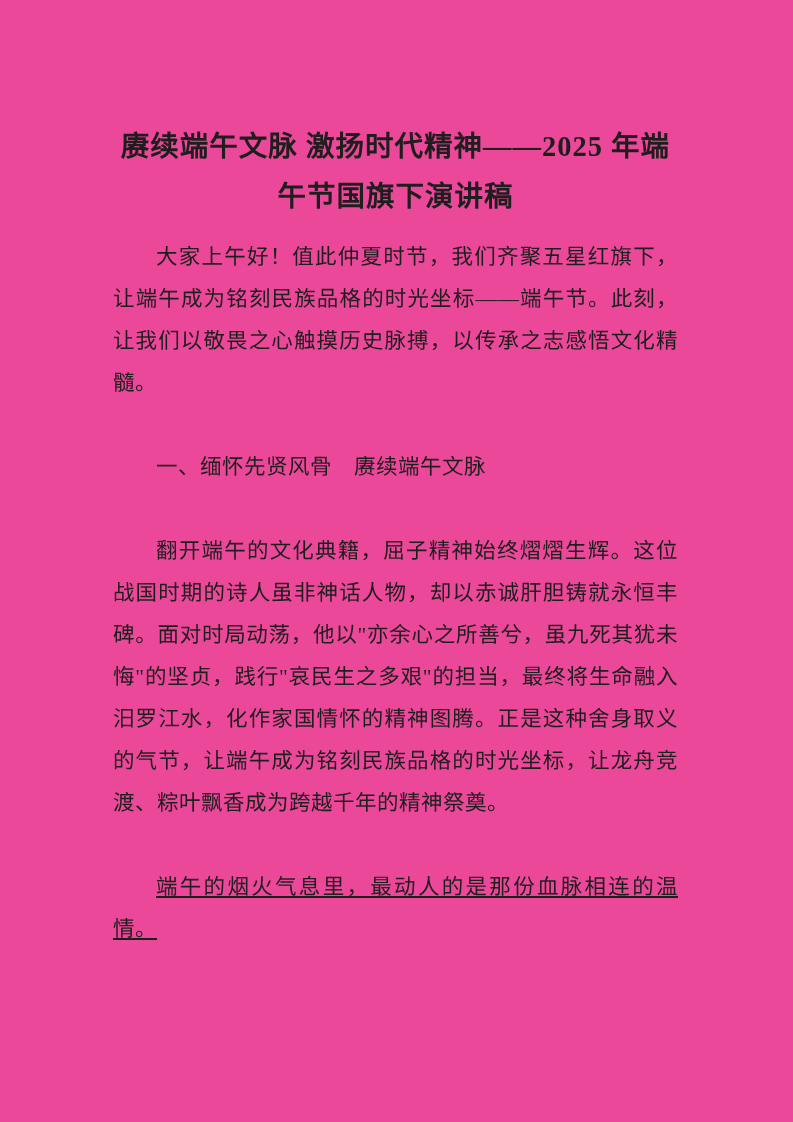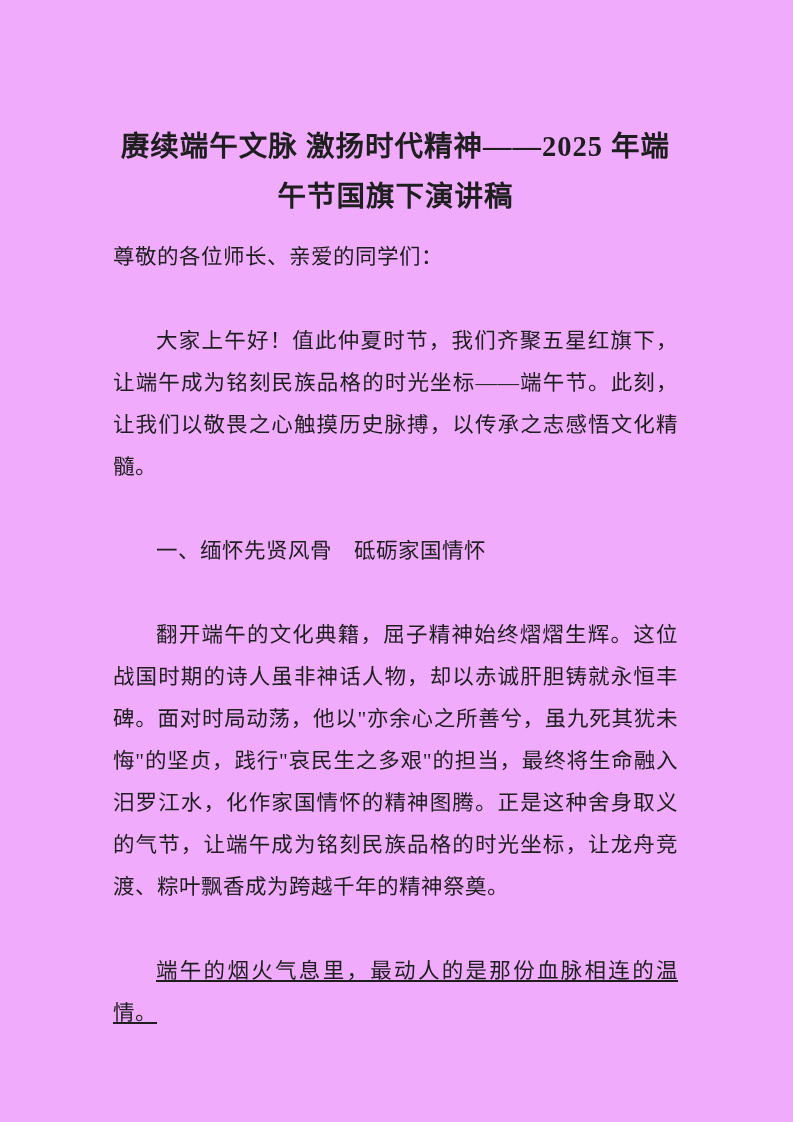--- a/index.html
+++ b/index.html
@@ -5,21 +5,21 @@
   html, body {
     margin: 0;
     padding: 0;
     background: #ffffff;
   }
   .page {
     position: relative;
     width: 793px;
     height: 1122px;
     box-sizing: border-box;
-    background: #f0abfc;
+    background: #ec4899;
     padding: 122px 115px 0 113px;
     overflow: hidden;
     font-family: "Liberation Serif", "DejaVu Serif", serif;
     color: #1e1e1e;
   }
   .doc-title {
     margin: 0 0 14px 0;
     font-size: 28.5px;
     font-weight: bold;
     line-height: 50px;
@@ -43,23 +43,22 @@
     margin-bottom: 0;
     text-decoration: underline;
   }
 </style>
 </head>
 <body>
 
 <div class="page">
   <h1 class="doc-title">赓续端午文脉 激扬时代精神——2025 年端午节国旗下演讲稿</h1>
 
-  <p class="para">尊敬的各位师长、亲爱的同学们：</p>
 
   <p class="para indent">大家上午好！值此仲夏时节，我们齐聚五星红旗下，让端午成为铭刻民族品格的时光坐标——端午节。此刻，让我们以敬畏之心触摸历史脉搏，以传承之志感悟文化精髓。</p>
 
-  <p class="para indent">一、缅怀先贤风骨　砥砺家国情怀</p>
+  <p class="para indent">一、缅怀先贤风骨　赓续端午文脉</p>
 
   <p class="para indent">翻开端午的文化典籍，屈子精神始终熠熠生辉。这位战国时期的诗人虽非神话人物，却以赤诚肝胆铸就永恒丰碑。面对时局动荡，他以"亦余心之所善兮，虽九死其犹未悔"的坚贞，践行"哀民生之多艰"的担当，最终将生命融入汨罗江水，化作家国情怀的精神图腾。正是这种舍身取义的气节，让端午成为铭刻民族品格的时光坐标，让龙舟竞渡、粽叶飘香成为跨越千年的精神祭奠。</p>
 
 
   <p class="para indent">端午的烟火气息里，最动人的是那份血脉相连的温情。</p>
 </div>
 
 </body></html>

